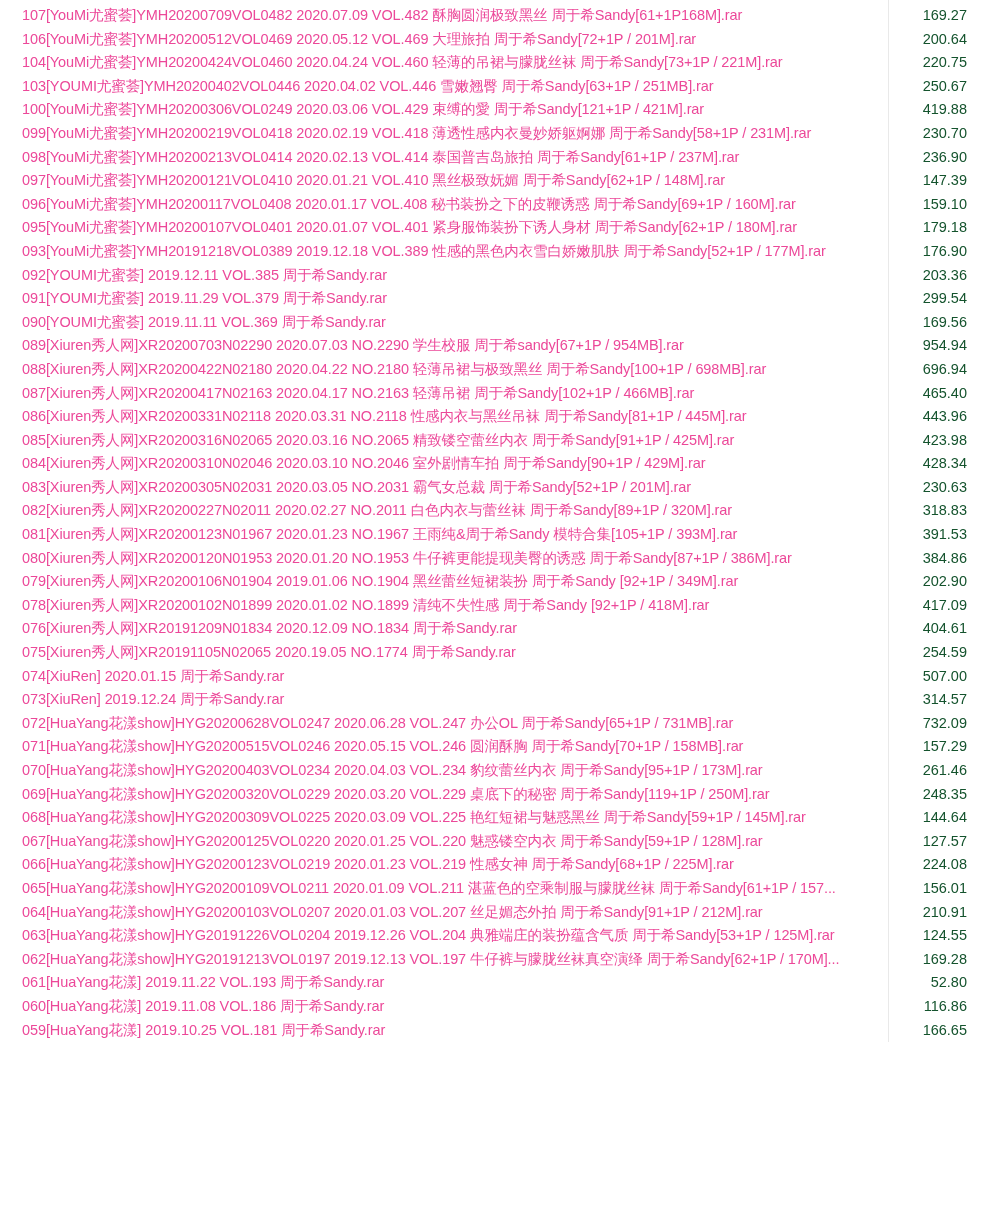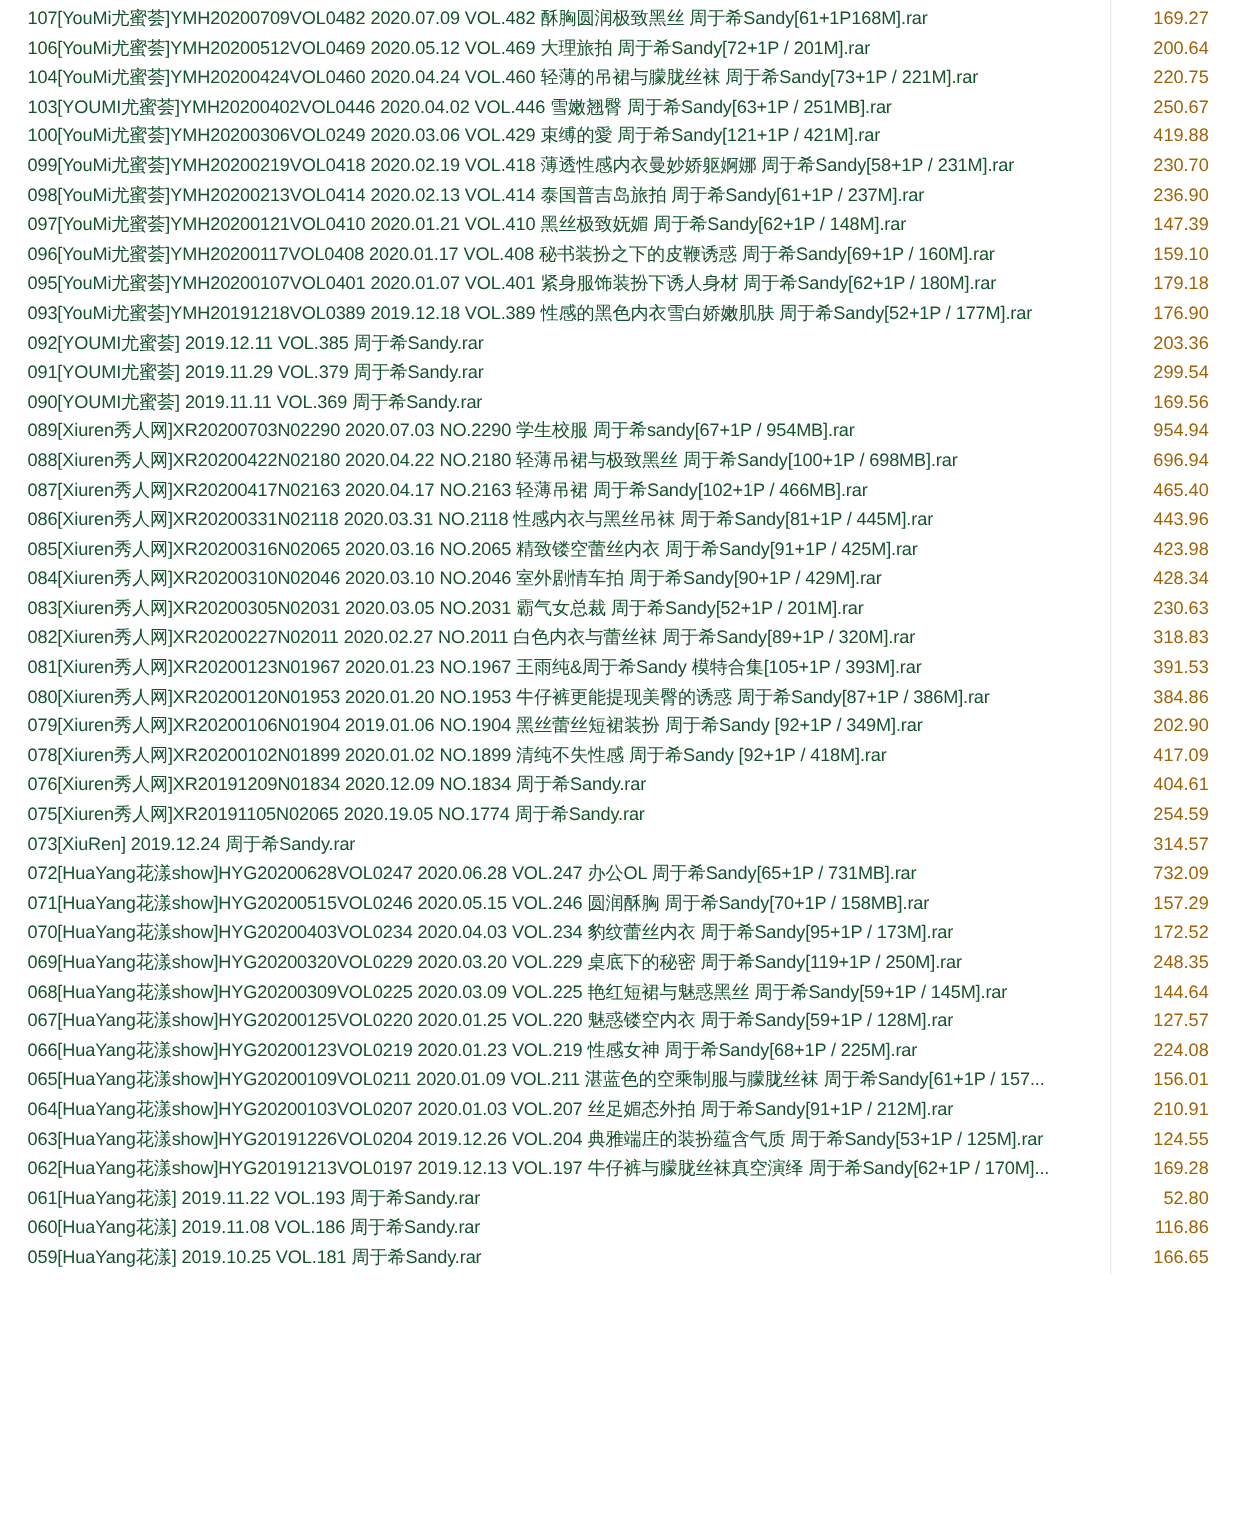--- a/index.html
+++ b/index.html
@@ -27,28 +27,28 @@
     box-sizing: border-box;
     padding-left: 22px;
     padding-right: 10px;
   }
   .row .name {
     flex: 1 1 auto;
     font-size: 14.5px;
     white-space: nowrap;
     overflow: hidden;
     text-overflow: clip;
-    color: #14532d;
+    color: #ec4899;
     letter-spacing: -0.1px;
   }
   .row .size {
     flex: 0 0 110px;
     text-align: right;
     font-size: 14.5px;
-    color: #a16207;
+    color: #14532d;
     padding-right: 22px;
   }
   .sep-col {
     position: absolute;
     top: 0;
     bottom: 0;
     width: 1px;
     background: #e9e9e9;
   }
   #wrap {
@@ -199,39 +199,43 @@
   <div class="row">
     <span class="name">076[Xiuren秀人网]XR20191209N01834 2020.12.09 NO.1834 周于希Sandy.rar</span>
     <span class="size">404.61</span>
   </div>
 
   <div class="row">
     <span class="name">075[Xiuren秀人网]XR20191105N02065 2020.19.05 NO.1774 周于希Sandy.rar</span>
     <span class="size">254.59</span>
   </div>
 
+  <div class="row">
+    <span class="name">074[XiuRen] 2020.01.15 周于希Sandy.rar</span>
+    <span class="size">507.00</span>
+  </div>
 
   <div class="row">
     <span class="name">073[XiuRen] 2019.12.24 周于希Sandy.rar</span>
     <span class="size">314.57</span>
   </div>
 
   <div class="row">
     <span class="name">072[HuaYang花漾show]HYG20200628VOL0247 2020.06.28 VOL.247 办公OL 周于希Sandy[65+1P / 731MB].rar</span>
     <span class="size">732.09</span>
   </div>
 
   <div class="row">
     <span class="name">071[HuaYang花漾show]HYG20200515VOL0246 2020.05.15 VOL.246 圆润酥胸 周于希Sandy[70+1P / 158MB].rar</span>
     <span class="size">157.29</span>
   </div>
 
   <div class="row">
     <span class="name">070[HuaYang花漾show]HYG20200403VOL0234 2020.04.03 VOL.234 豹纹蕾丝内衣 周于希Sandy[95+1P / 173M].rar</span>
-    <span class="size">172.52</span>
+    <span class="size">261.46</span>
   </div>
 
   <div class="row">
     <span class="name">069[HuaYang花漾show]HYG20200320VOL0229 2020.03.20 VOL.229 桌底下的秘密 周于希Sandy[119+1P / 250M].rar</span>
     <span class="size">248.35</span>
   </div>
 
   <div class="row">
     <span class="name">068[HuaYang花漾show]HYG20200309VOL0225 2020.03.09 VOL.225 艳红短裙与魅惑黑丝 周于希Sandy[59+1P / 145M].rar</span>
     <span class="size">144.64</span>

